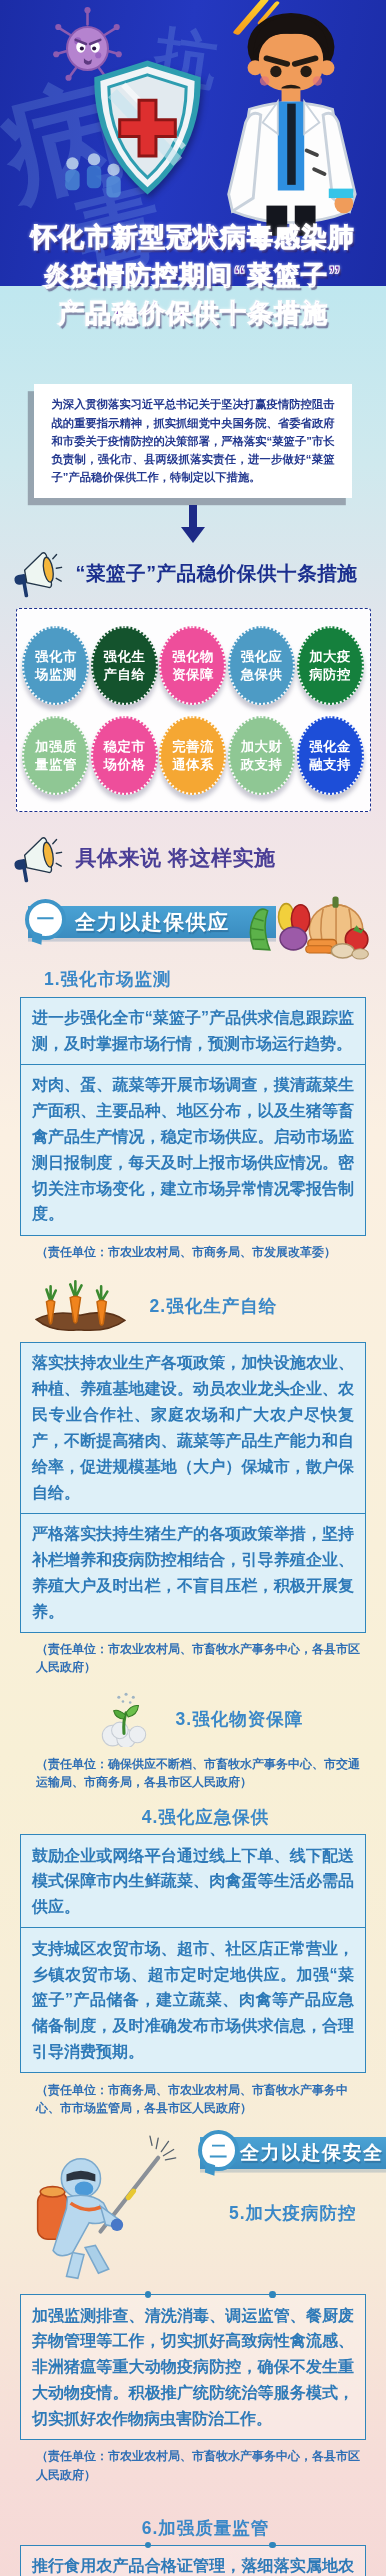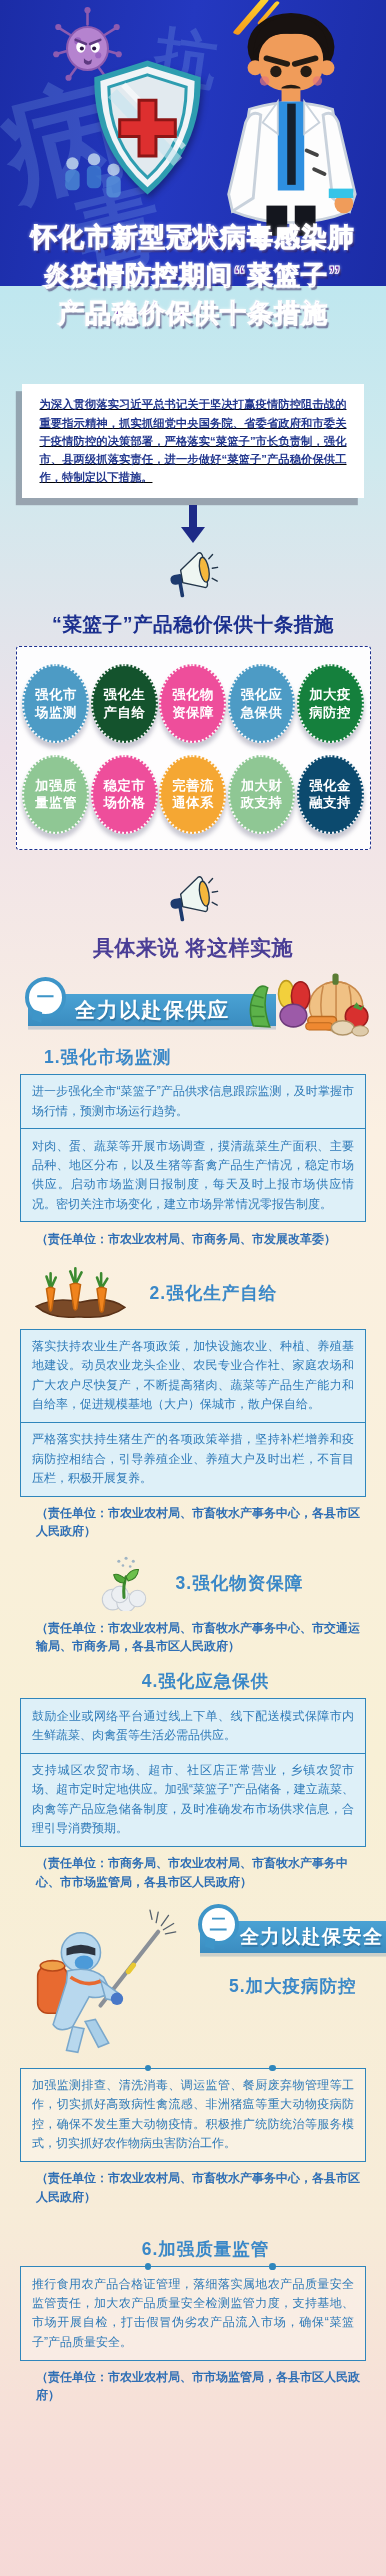--- a/index.html
+++ b/index.html
@@ -23,47 +23,47 @@
   .bolt.b2{left:266px;top:1px;width:5.2px;height:24px;}
   .virus-svg{position:absolute;left:49px;top:5.2px;}
   .shield-svg{position:absolute;left:87px;top:58px;filter:drop-shadow(2.1px 4.1px 3.1px rgba(0,0,20,.35));}
   .doctor-svg{position:absolute;left:206px;top:9.3px;}
   .medics-svg{position:absolute;left:57px;top:149px;opacity:.85;}
   .big-title{position:absolute;left:0;top:217px;width:386px;text-align:center;z-index:5;}
   .big-title p{margin:3.1px 0;font-size:26px;font-weight:900;letter-spacing:1px;color:#6a2fa8;
     -webkit-text-stroke:1px #ffffff;
     text-shadow:0 0 3.6px rgba(255,255,255,.95),2.1px 2.6px 1px rgba(40,18,80,.55);}
   
-  .card{margin:0 22px;background:#ffffff;box-shadow:-6.2px 7.2px 0 rgba(80,82,100,.45);
-    padding:11.3px 17.5px;text-decoration:underline;}
+  .card{margin:0 34px;background:#ffffff;box-shadow:-6.2px 7.2px 0 rgba(80,82,100,.45);
+    padding:11.3px 17.5px;}
   .card p{margin:0;color:#24398f;font-size:11.3px;font-weight:600;line-height:1.62;text-align:justify;}
   
   .down-arrow{width:0;margin:7.2px auto 2.1px auto;position:relative;height:39px;}
   .down-arrow .bar{position:absolute;left:-3.6px;top:0;width:7.2px;height:23px;background:#1d2a87;}
   .down-arrow .head{position:absolute;left:-12.4px;top:21.6px;width:0;height:0;
     border-left:12.4px solid transparent;border-right:12.4px solid transparent;border-top:16.5px solid #1d2a87;}
   
-  .mhead{display:flex;align-items:center;justify-content:flex-start;gap:11.3px;margin:3.1px 10.3px 0 10.3px;flex-direction:column;}
+  .mhead{display:flex;align-items:center;justify-content:flex-start;gap:11.3px;margin:3.1px 10.3px 0 10.3px;}
   .mhead .mega{flex:0 0 auto;transform:rotate(-10deg);}
   .mhead h2{margin:0;font-size:19.6px;font-weight:900;letter-spacing:0.5px;}
   .mhead.h1 h2{color:#1b2f8e;}
   .mhead.h2{margin-top:20.6px;}
   .mhead.h2 h2{color:#4a3e96;font-size:21px;}
   
   .ten-box{margin:8.2px 15.5px 0 15.5px;border:1.5px dashed #1b2f8e;border-radius:3.1px;
     background:rgba(255,255,255,.92);padding:13.4px 5.2px 15.5px 5.2px;}
   .badge-row{display:flex;justify-content:space-around;margin-top:4.1px;text-align:right;}
   .badge-row+.badge-row{margin-top:11.3px;}
   .badge{width:63px;height:75px;border-radius:50%;border:2.1px dotted rgba(255,255,255,.95);
     display:flex;flex-direction:column;align-items:center;justify-content:center;
     color:#fff;font-size:13.4px;font-weight:800;line-height:1.3;letter-spacing:0.5px;
     box-shadow:0 5.2px 4.6px rgba(120,120,145,.4);}
   
   .banner-row{position:relative;margin-top:15.5px;height:54px;}
-  .ribbon{position:absolute;left:28px;top:16px;width:201px;height:32px;background:linear-gradient(#4aa2d4,#3a8cc0);
+  .ribbon{position:absolute;left:28px;top:6px;width:201px;height:32px;background:linear-gradient(#4aa2d4,#3a8cc0);
     box-shadow:0 3.6px 0 rgba(50,100,150,.22);display:flex;align-items:center;padding-left:47px;}
   .ribbon span{color:#fff;font-size:20.6px;font-weight:900;letter-spacing:1.5px;
     text-shadow:1px 1.5px 1px rgba(30,80,120,.4);}
   .bubble{position:absolute;left:25px;top:-1px;width:33px;height:33px;background:#fff;
     border:4.6px solid #3e95c8;border-radius:50%;display:flex;align-items:center;justify-content:center;z-index:2;}
   .bubble span{color:#3e95c8;font-size:17.5px;font-weight:900;}
   .bubble::after{content:"";position:absolute;left:3.1px;top:30px;width:10.3px;height:10.3px;background:#3e95c8;
     transform:rotate(18deg) skew(14deg);z-index:-1;}
   .veg-svg{position:absolute;right:14.4px;top:-8.2px;}
   
@@ -79,21 +79,21 @@
   .ih-left{padding-left:44px;}
   .ih-center{justify-content:center;}
   .ih-row{gap:20.6px;padding-left:31px;}
   .measure-box{margin:4.1px 19.6px 0 19.6px;border:1.5px solid #2f86bc;}
   .measure-box.a{background:#def0f8;}
   .measure-box.b{position:relative;background:rgba(255,255,255,.30);}
   .measure-box.b::before,.measure-box.b::after{content:"";position:absolute;top:-4.1px;width:6.7px;height:6.7px;
     border-radius:50%;background:#2f86bc;}
   .measure-box.b::before{left:36%;}
   .measure-box.b::after{left:72%;}
-  .cell{margin:0;padding:7.2px 11.3px;color:#2e7ab8;font-size:12px;font-weight:400;line-height:1.62;text-align:justify;}
+  .cell{margin:0;padding:7.2px 11.3px;color:#2e7ab8;font-size:16px;font-weight:700;line-height:1.62;text-align:justify;}
   .cell+.cell{border-top:1.5px solid #2f86bc;}
   .resp{margin:7.2px 20.6px 0 36px;color:#2f6fb5;font-size:12px;font-weight:800;line-height:1.55;}
 </style>
 </head>
 <body>
 
 <div class="page">
 
   <div class="hero">
     <div class="hero-blue"></div>
@@ -245,21 +245,21 @@
           <span>场价格</span>
         </div>
       <div class="badge" style="background: rgb(245, 167, 51);">
           <span>完善流</span>
           <span>通体系</span>
         </div>
       <div class="badge" style="background: rgb(143, 199, 148);">
           <span>加大财</span>
           <span>政支持</span>
         </div>
-      <div class="badge" style="background: #0c4a6e;">
+      <div class="badge" style="background: #1d4ed8;">
           <span>强化金</span>
           <span>融支持</span>
         </div>
     </div>
   </div>
 
   <div class="mhead h2">
     <svg class="mega" width="54" height="52" viewBox="0 0 120 110">
       <rect x="8" y="52" width="30" height="22" rx="10" fill="#1d3a6e"></rect>
       <rect x="24" y="70" width="8" height="34" rx="3" fill="#1d3a6e"></rect>
@@ -342,21 +342,21 @@
       <g fill="#9fb4c4">
           <circle cx="50" cy="14" r="3"></circle>
           <circle cx="64" cy="8" r="3"></circle>
           <circle cx="78" cy="14" r="3"></circle>
           <circle cx="58" cy="22" r="2.5"></circle>
           <circle cx="72" cy="24" r="2.5"></circle>
         </g>
     </svg>
     <h3>3.强化物资保障</h3>
   </div>
-  <p class="resp">（责任单位：市农业农村局、市畜牧水产事务中心、市交通运输局、市商务局，各县市区人民政府）</p>
+  <p class="resp">（责任单位：确保供应不断档、市畜牧水产事务中心、市交通运输局、市商务局，各县市区人民政府）</p>
 
   <div class="item-head ih-center">
     <h3>4.强化应急保供</h3>
   </div>
   <div class="measure-box a">
     <p class="cell">鼓励企业或网络平台通过线上下单、线下配送模式保障市内生鲜蔬菜、肉禽蛋等生活必需品供应。</p>
     <p class="cell">支持城区农贸市场、超市、社区店正常营业，乡镇农贸市场、超市定时定地供应。加强“菜篮子”产品储备，建立蔬菜、肉禽等产品应急储备制度，及时准确发布市场供求信息，合理引导消费预期。</p>
   </div>
   <p class="resp">（责任单位：市商务局、市农业农村局、市畜牧水产事务中心、市市场监管局，各县市区人民政府）</p>
 

